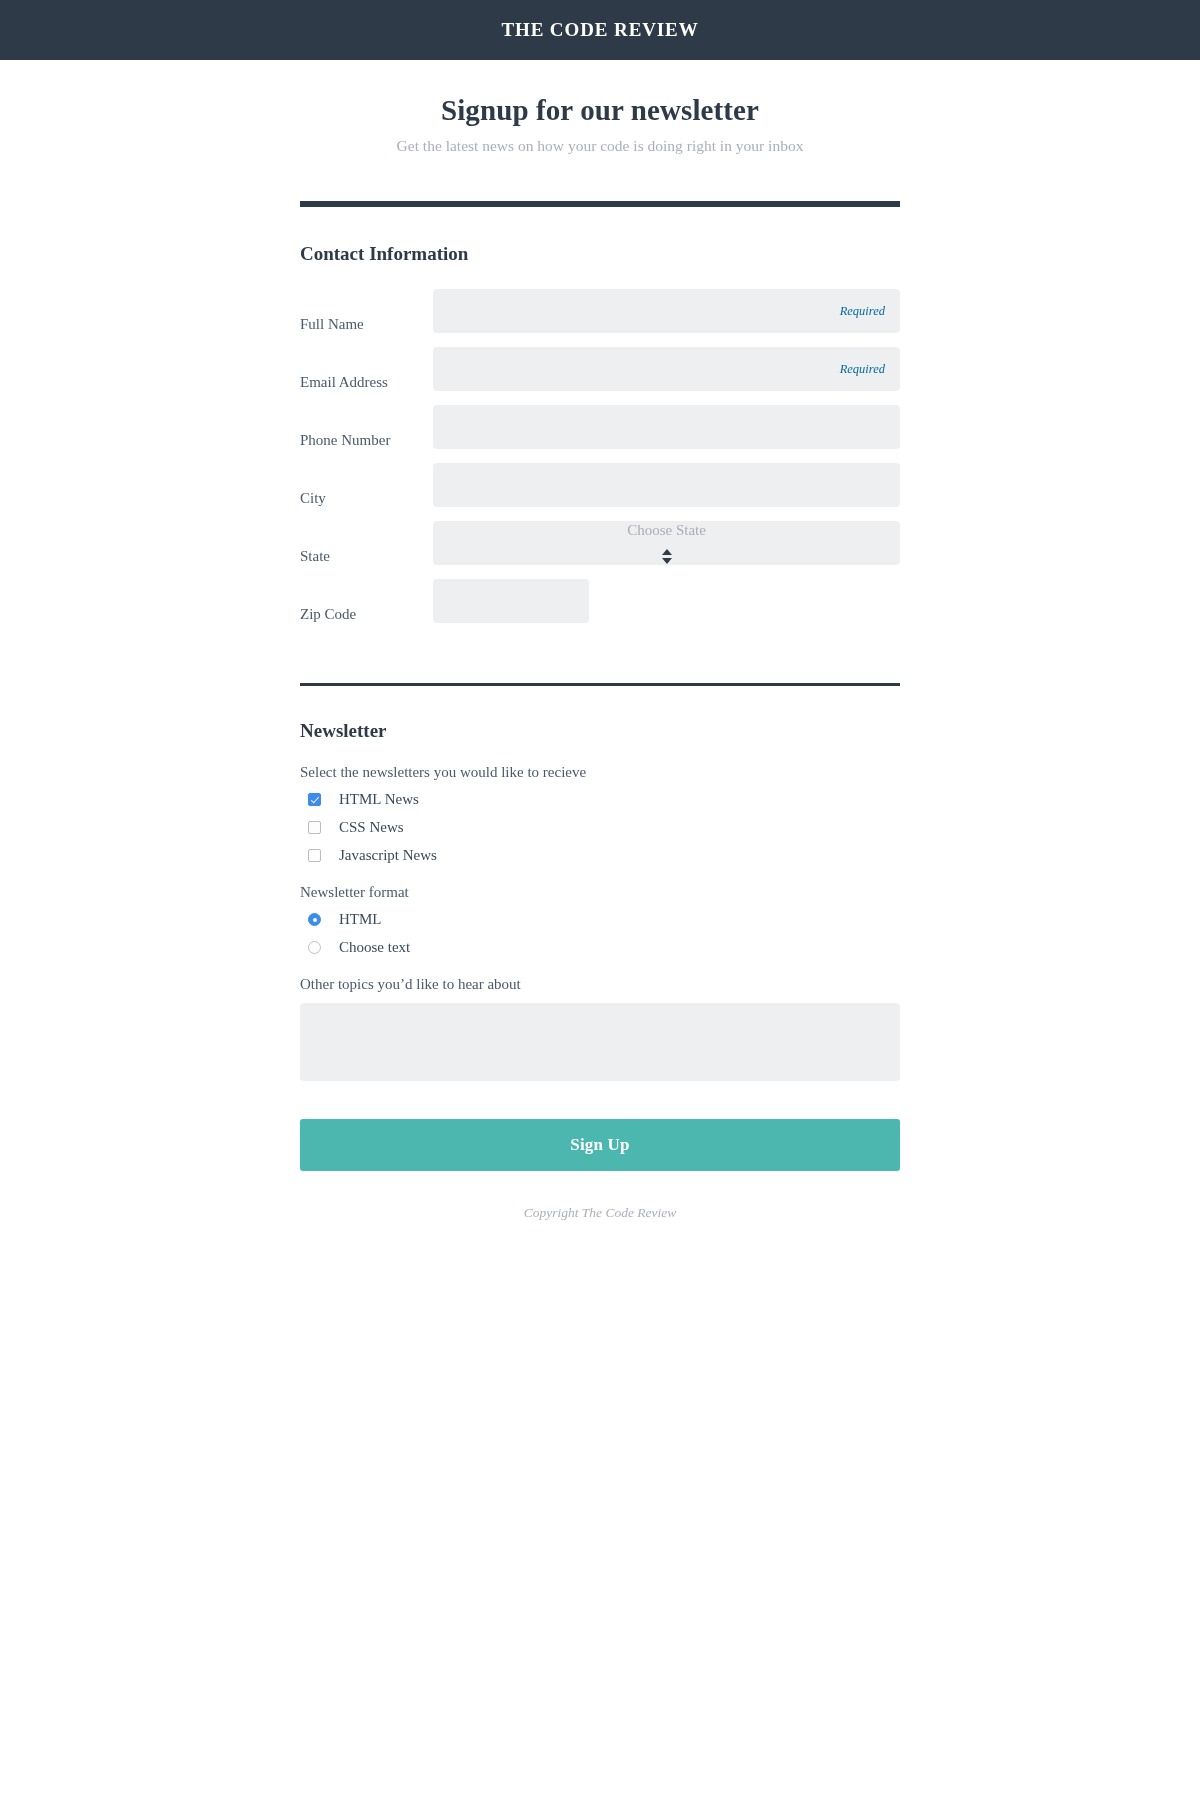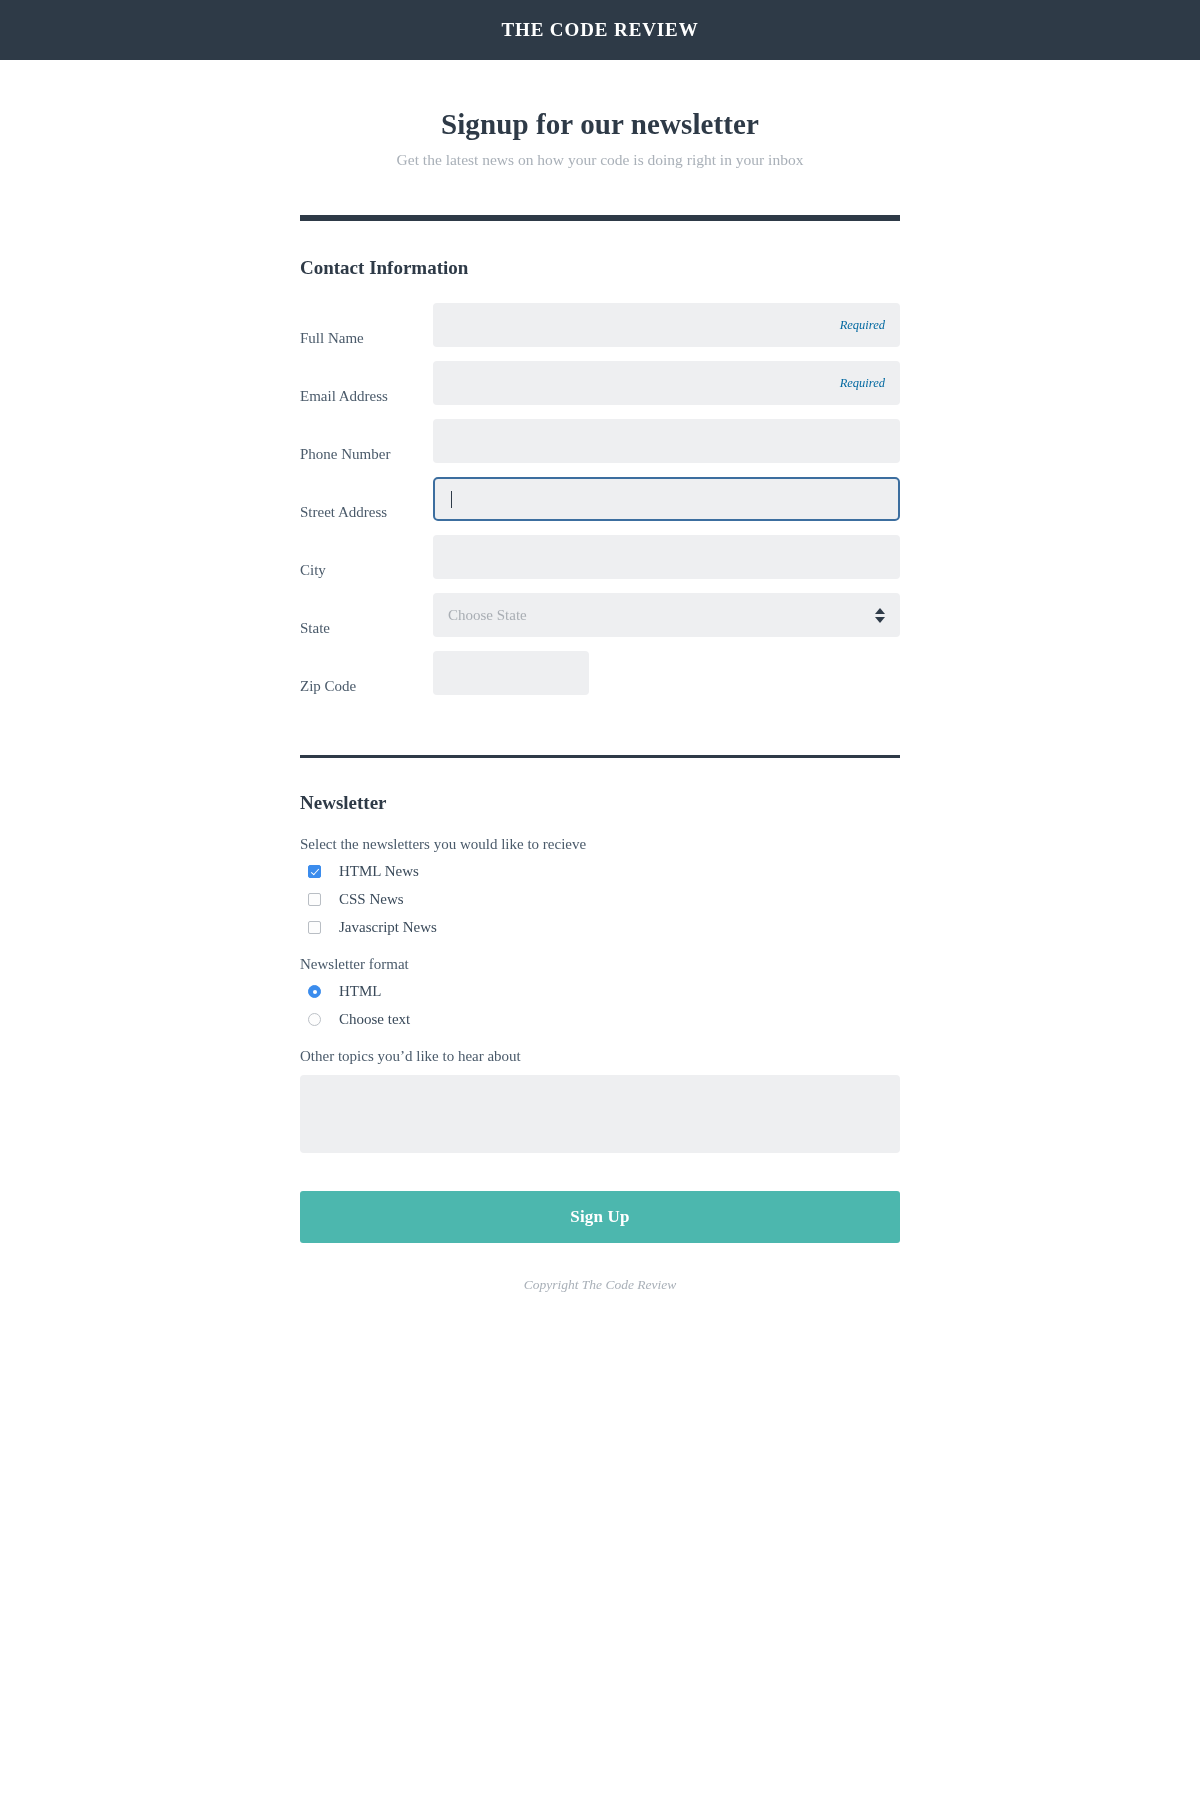--- a/index.html
+++ b/index.html
@@ -30,21 +30,21 @@
     font-size: 19px;
     letter-spacing: 0.9px;
   }
 
   
   .page {
     width: 1200px;
   }
   .container {
     width: 600px;
-    margin: 18px auto;
+    margin: 4px auto;
     padding-top: 30px;
   }
 
   .hero-title {
     text-align: center;
     font-size: 29px;
     font-weight: bold;
     color: #2e3a47;
     margin: 0 0 10px 0;
     letter-spacing: 0.1px;
@@ -143,20 +143,21 @@
     background: #eeeff1;
     border: 1px solid transparent;
     border-radius: 4px;
     padding: 0 14px;
     display: flex;
     align-items: center;
     justify-content: space-between;
     font-size: 15px;
     color: #a9aeb4;
     font-family: "Liberation Serif", "DejaVu Serif", serif;
+    flex-direction: column;
   }
   .spinner {
     display: flex;
     flex-direction: column;
     align-items: center;
     justify-content: center;
     gap: 3px;
     line-height: 0;
   }
   .spinner .tri-up {
@@ -308,28 +309,20 @@
           </div>
         </div>
 
         <div class="row">
           <div class="row-label">Phone Number</div>
           <div class="field-wrap">
             <div class="input"></div>
           </div>
         </div>
 
-        <div class="row">
-          <div class="row-label">Street Address</div>
-          <div class="field-wrap">
-            <div class="input focused">
-              <span class="caret"></span>
-            </div>
-          </div>
-        </div>
 
         <div class="row">
           <div class="row-label">City</div>
           <div class="field-wrap">
             <div class="input"></div>
           </div>
         </div>
 
         <div class="row">
           <div class="row-label">State</div>

